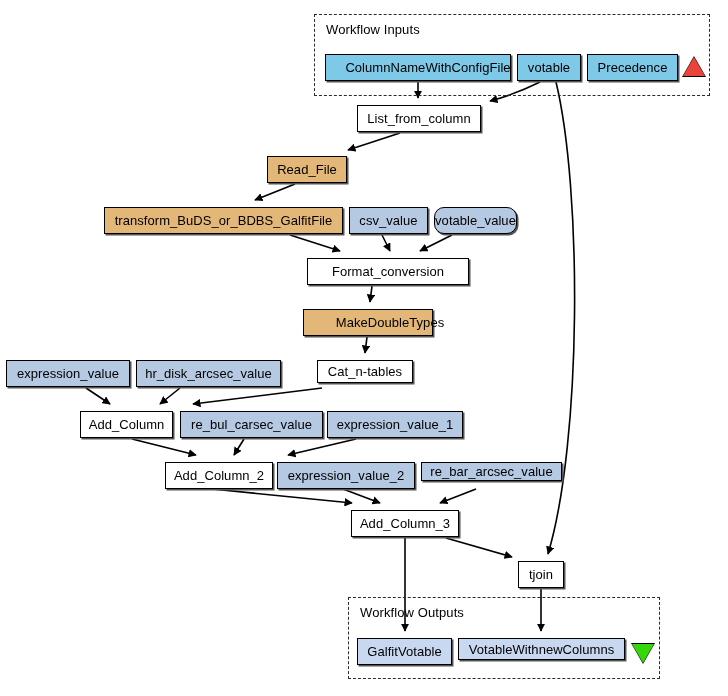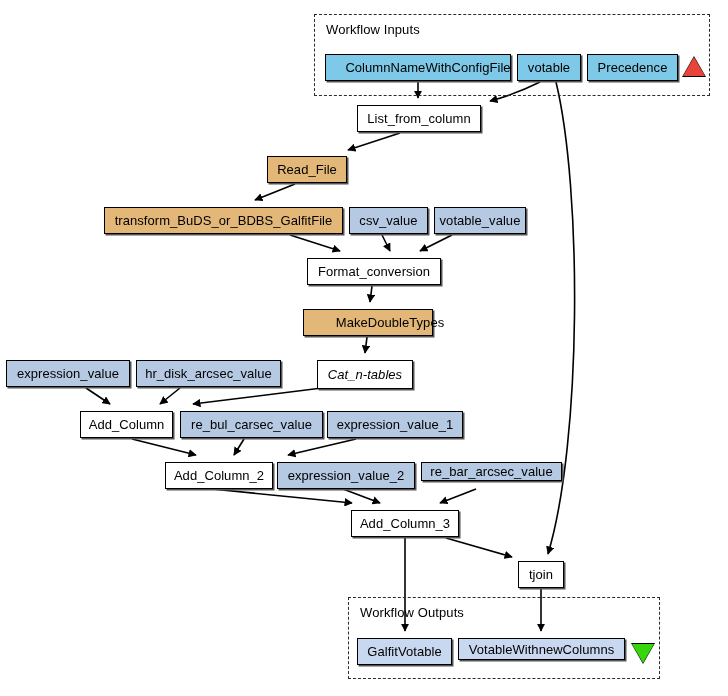--- a/index.html
+++ b/index.html
@@ -132,24 +132,24 @@
       <div class="cluster-label" style="left: 360px; top: 605px;">Workflow Outputs</div>
     </div>
   <div id="nodes-group">
       <div class="node n-input" style="left: 325px; top: 54px; width: 186px; height: 27px; padding-left: 20px;">ColumnNameWithConfigFile</div>
       <div class="node n-input" style="left: 517px; top: 54px; width: 64px; height: 27px;">votable</div>
       <div class="node n-input" style="left: 587px; top: 54px; width: 91px; height: 27px;">Precedence</div>
       <div class="node n-plain" style="left: 357px; top: 105px; width: 124px; height: 27px;">List_from_column</div>
       <div class="node n-proc" style="left: 267px; top: 156px; width: 80px; height: 27px;">Read_File</div>
       <div class="node n-proc" style="left: 104px; top: 207px; width: 239px; height: 27px;">transform_BuDS_or_BDBS_GalfitFile</div>
       <div class="node n-value" style="left: 349px; top: 207px; width: 79px; height: 27px;">csv_value</div>
-      <div class="node n-value" style="left: 434px; top: 207px; width: 92px; height: 27px;">votable_value</div>
-      <div class="node n-plain" style="left: 307px; top: 258px; width: 134px; height: 27px; text-align: center;">Format_conversion</div>
+      <div class="node n-value" style="left: 434px; top: 207px; width: 83px; height: 27px; border-radius: 10px;">votable_value</div>
+      <div class="node n-plain" style="left: 307px; top: 258px; width: 162px; height: 27px; text-align: center;">Format_conversion</div>
       <div class="node n-proc" style="left: 303px; top: 309px; width: 130px; height: 27px; padding-left: 44px;">MakeDoubleTypes</div>
-      <div class="node n-plain" style="left: 317px; top: 360px; width: 96px; height: 29px; font-style: italic;">Cat_n-tables</div>
+      <div class="node n-plain" style="left: 317px; top: 360px; width: 96px; height: 23px;">Cat_n-tables</div>
       <div class="node n-value" style="left: 6px; top: 360px; width: 124px; height: 27px;">expression_value</div>
       <div class="node n-value" style="left: 136px; top: 360px; width: 145px; height: 27px;">hr_disk_arcsec_value</div>
       <div class="node n-plain" style="left: 80px; top: 411px; width: 93px; height: 27px;">Add_Column</div>
       <div class="node n-value" style="left: 180px; top: 411px; width: 143px; height: 27px;">re_bul_carsec_value</div>
       <div class="node n-value" style="left: 327px; top: 411px; width: 136px; height: 27px;">expression_value_1</div>
       <div class="node n-plain" style="left: 165px; top: 462px; width: 108px; height: 27px;">Add_Column_2</div>
       <div class="node n-value" style="left: 277px; top: 462px; width: 138px; height: 27px;">expression_value_2</div>
       <div class="node n-value" style="left: 421px; top: 462px; width: 141px; height: 19px;">re_bar_arcsec_value</div>
       <div class="node n-plain" style="left: 351px; top: 510px; width: 108px; height: 27px;">Add_Column_3</div>
       <div class="node n-plain" style="left: 518px; top: 561px; width: 46px; height: 27px;">tjoin</div>

